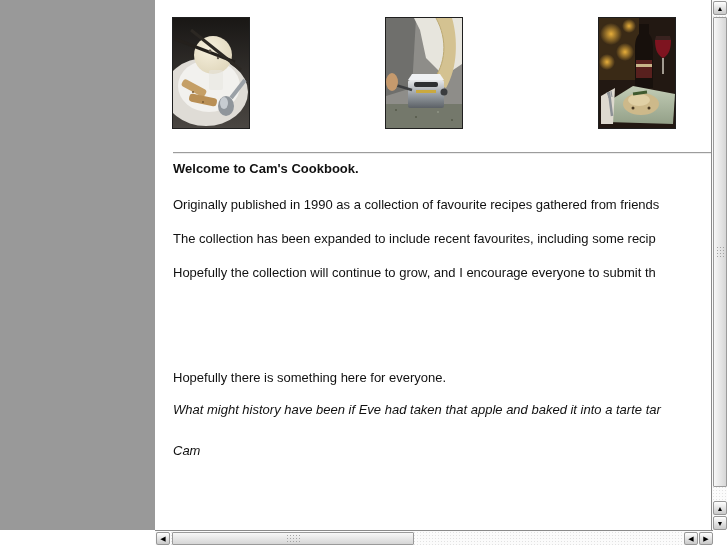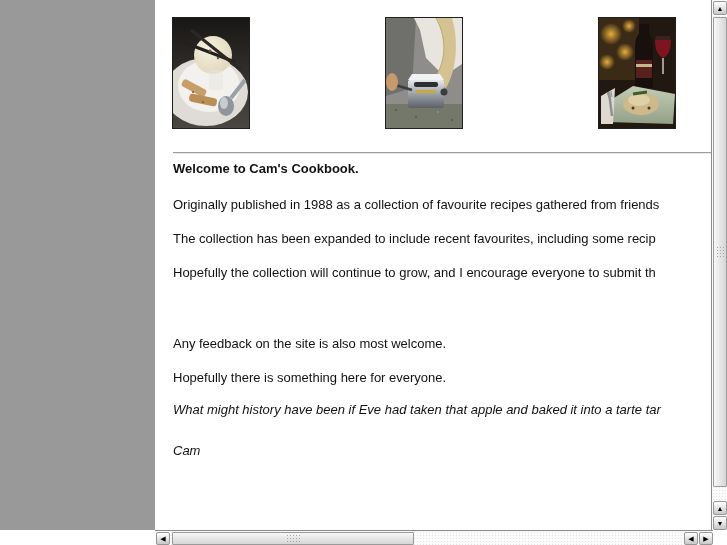--- a/index.html
+++ b/index.html
@@ -144,24 +144,23 @@
           <circle cx="34" cy="90" r="1.5" fill="#4a3a22"></circle>
         <polygon points="2,78 16,70 14,106 2,106" fill="#ded9cf"></polygon>
         <path d="M10 74 L13 98" stroke="#8d9196" stroke-width="2.5" fill="none"></path>
         <path d="M8 74 L10 80 M12 73 L13 79" stroke="#8d9196" stroke-width="1" fill="none"></path>
       </svg>
     </div>
 
     <hr class="rule">
 
     <div class="line heading" style="top:161px">Welcome to Cam's Cookbook.</div>
-    <div class="line" style="top:197px">Originally published in 1988 as a collection of favourite recipes gathered from friends</div>
+    <div class="line" style="top:197px">Originally published in 1990 as a collection of favourite recipes gathered from friends</div>
     <div class="line" style="top:265px">Hopefully the collection will continue to grow, and I encourage everyone to submit th</div>
     <div class="line" style="top:231px">The collection has been expanded to include recent favourites, including some recip</div>
-    <div class="line" style="top:336px">Any feedback on the site is also most welcome.</div>
     <div class="line quote" style="top:402px">What might history have been if Eve had taken that apple and baked it into a tarte tar</div>
     <div class="line" style="top:370px">Hopefully there is something here for everyone.</div>
     <div class="line signature" style="top:443px">Cam</div>
   </div>
 
   <div class="vscrollbar">
     <div class="sb-btn v-btn btn-up-top">
       <span>▲</span>
     </div>
     <div class="sb-thumb v-thumb">

